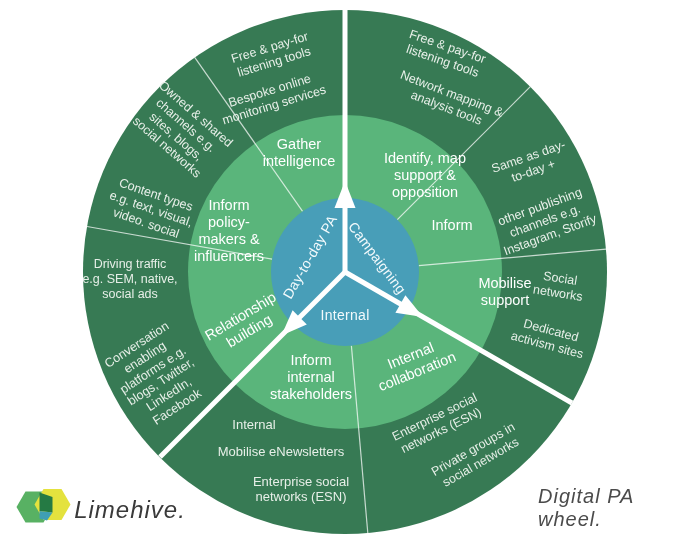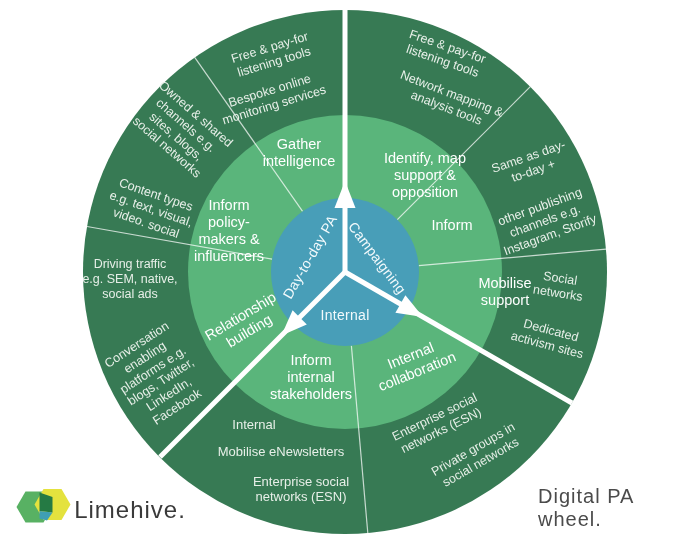--- a/index.html
+++ b/index.html
@@ -21,20 +21,21 @@
     pointer-events:none;
   }
   .lbl.mid{font-size:14.5px;color:#ffffff;}
   .lbl.outer{font-size:12.5px;color:#e7efe8;}
   .lbl.core{font-size:14px;color:#f3fafc;letter-spacing:.3px;}
   .footer-text{
     position:absolute;
     transform:translate(-50%,-50%);
     color:#434343;
     letter-spacing:1px;
+    font-style:italic;
   }
   #brand-name{font-size:24px;color:#3a3a3a;}
   #caption{font-size:20px;color:#4b4b4b;}
 </style>
 </head>
 <body>
 
 <div id="stage">
 
   <svg id="wheel-svg" width="697" height="541" viewBox="0 0 697 541">

